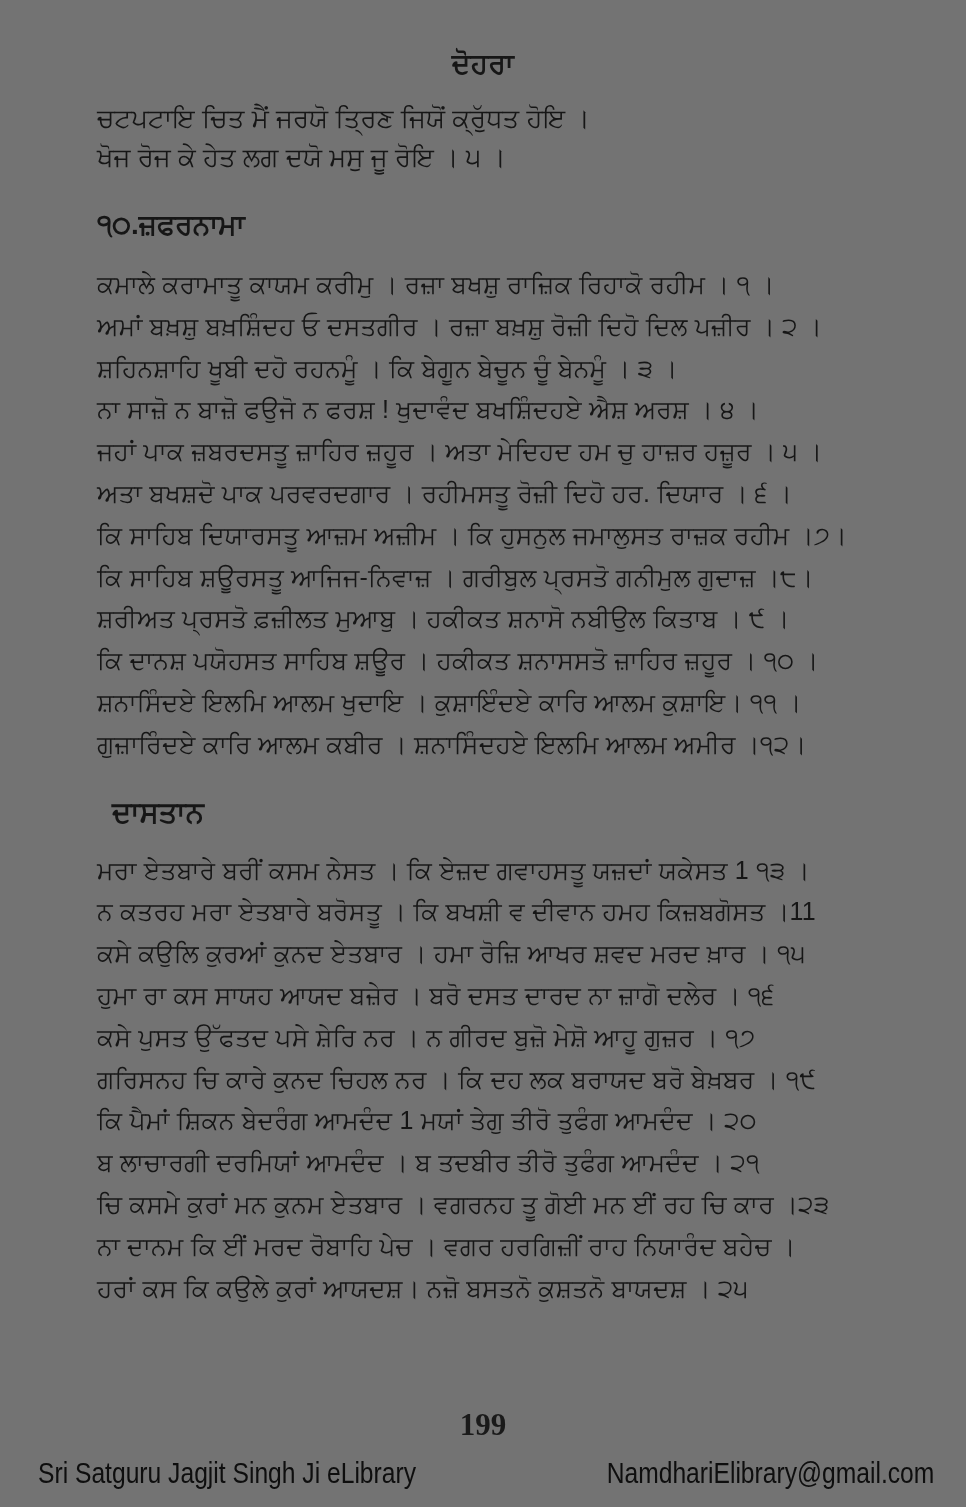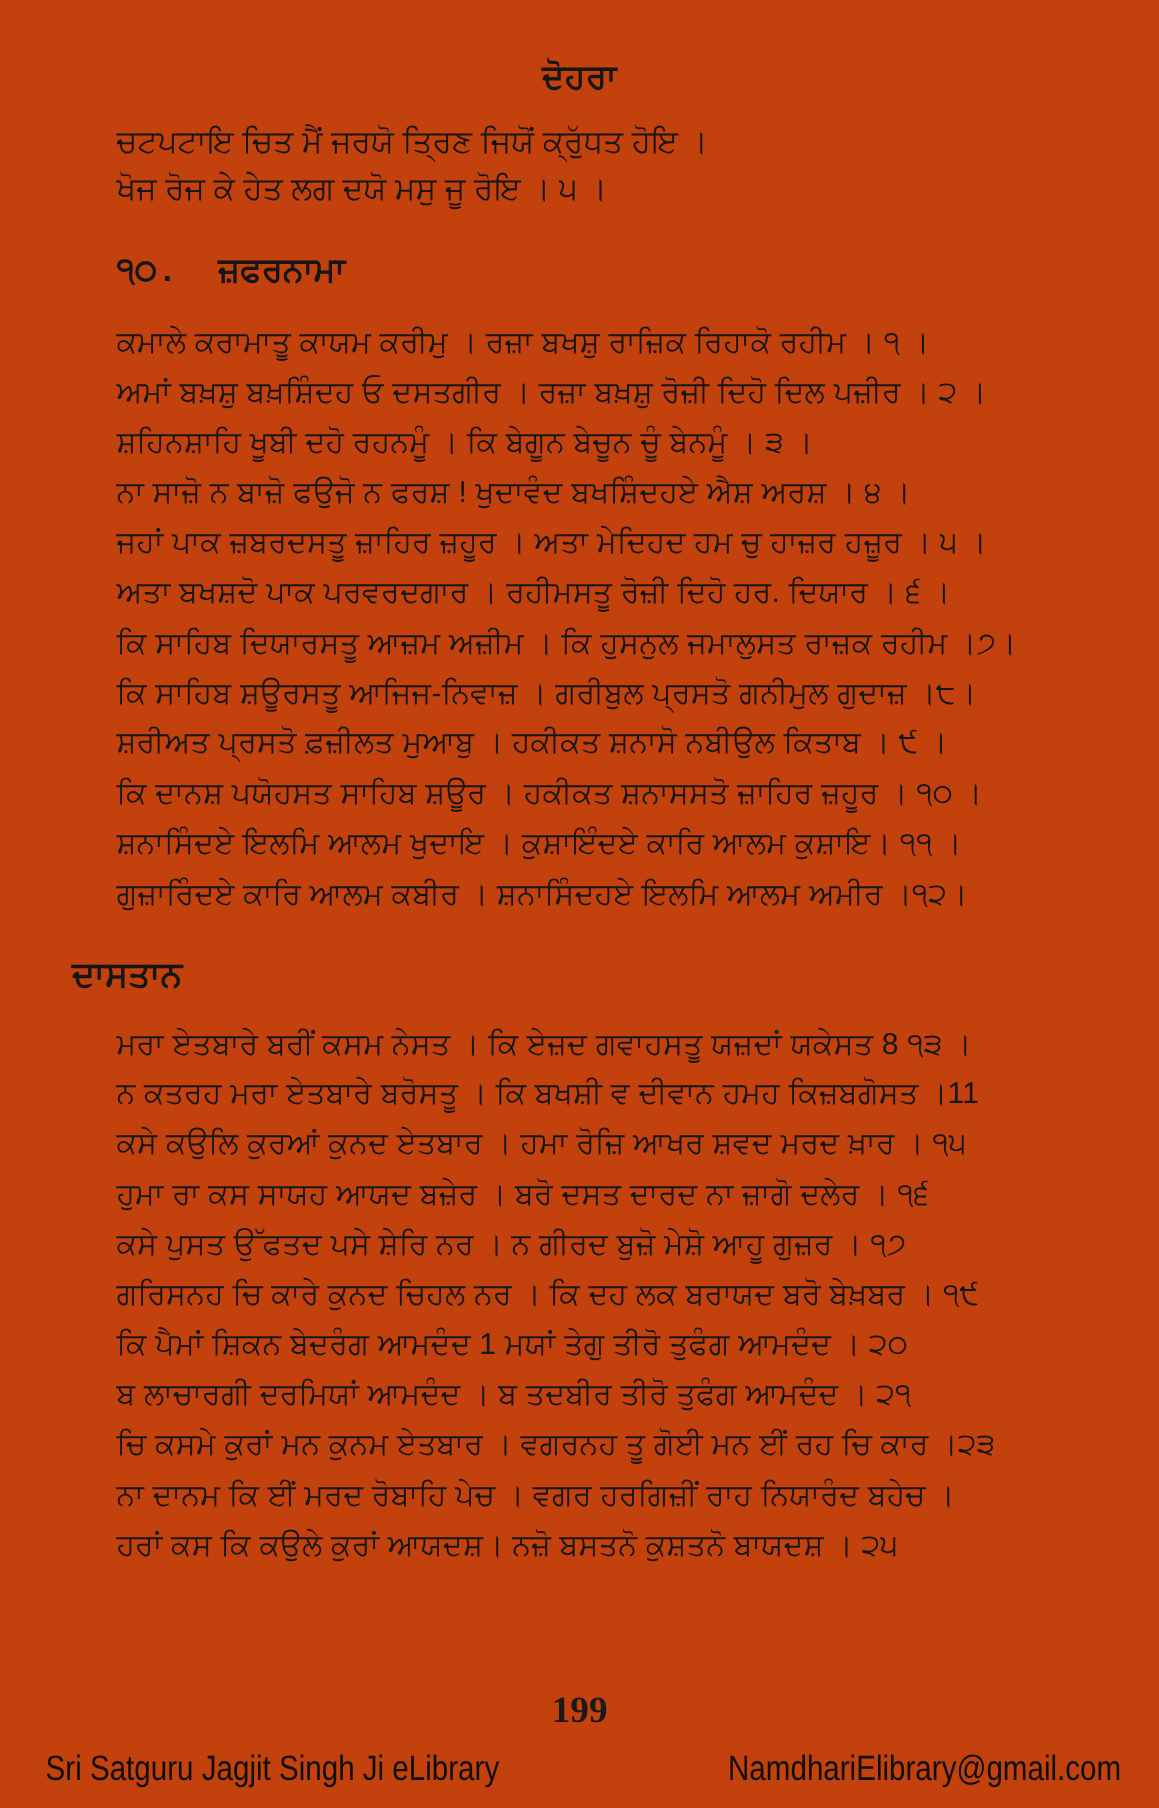--- a/index.html
+++ b/index.html
@@ -5,21 +5,21 @@
   html, body {
     margin: 0;
     padding: 0;
     background: #e8e8e8;
   }
   .page {
     position: relative;
     width: 966px;
     height: 1507px;
     margin: 0 auto;
-    background: #c2410c;
+    background: #737373;
     color: #161616;
     font-family: "Liberation Sans", "DejaVu Sans", sans-serif;
     overflow: hidden;
     box-sizing: border-box;
   }
   .dohra-title {
     margin-top: 48px;
     text-align: center;
     font-size: 28px;
     font-weight: bold;
@@ -36,39 +36,37 @@
     white-space: nowrap;
   }
   .section-heading {
     margin-top: 32px;
     padding-left: 97px;
     font-size: 28px;
     font-weight: bold;
   }
   .section-heading .sec-num {
     display: inline-block;
-    margin-right: 34px;
-    font-family: Liberation Mono, monospace;
   }
   .verse-block {
     padding-left: 97px;
     padding-right: 87px;
   }
   .zafarnama-block {
     margin-top: 22px;
   }
   .verse-block .verse {
     font-size: 25px;
     line-height: 41.8px;
     white-space: nowrap;
     letter-spacing: 0.2px;
   }
   .sub-heading {
     margin-top: 30px;
-    padding-left: 60px;
+    padding-left: 112px;
     font-size: 29px;
     font-weight: bold;
   }
   .dastan-block {
     margin-top: 20px;
   }
   .page-number {
     position: absolute;
     top: 1407px;
     left: 0;
@@ -128,21 +126,21 @@
     <div class="verse">ਕਿ ਸਾਹਿਬ ਸ਼ਊਰਸਤੂ ਆਜਿਜ-ਨਿਵਾਜ਼ । ਗਰੀਬੁਲ ਪ੍ਰਸਤੋ ਗਨੀਮੁਲ ਗੁਦਾਜ਼ ।੮।</div>
     <div class="verse">ਸ਼ਰੀਅਤ ਪ੍ਰਸਤੋ ਫ਼ਜ਼ੀਲਤ ਮੁਆਬੁ । ਹਕੀਕਤ ਸ਼ਨਾਸੋ ਨਬੀਉਲ ਕਿਤਾਬ । ੯ ।</div>
     <div class="verse">ਕਿ ਦਾਨਸ਼ ਪਯੋਹਸਤ ਸਾਹਿਬ ਸ਼ਊਰ । ਹਕੀਕਤ ਸ਼ਨਾਸਸਤੋ ਜ਼ਾਹਿਰ  ਜ਼ਹੂਰ । ੧੦ ।</div>
     <div class="verse">ਸ਼ਨਾਸਿੰਦਏ ਇਲਮਿ ਆਲਮ ਖੁਦਾਇ । ਕੁਸ਼ਾਇੰਦਏ ਕਾਰਿ ਆਲਮ ਕੁਸ਼ਾਇ। ੧੧ ।</div>
     <div class="verse">ਗੁਜ਼ਾਰਿੰਦਏ ਕਾਰਿ ਆਲਮ ਕਬੀਰ । ਸ਼ਨਾਸਿੰਦਹਏ ਇਲਮਿ ਆਲਮ ਅਮੀਰ ।੧੨।</div>
   </div>
 
   <div class="sub-heading">ਦਾਸਤਾਨ</div>
 
   <div class="verse-block dastan-block">
-    <div class="verse">ਮਰਾ ਏਤਬਾਰੇ ਬਰੀਂ ਕਸਮ ਨੇਸਤ । ਕਿ  ਏਜ਼ਦ ਗਵਾਹਸਤੂ ਯਜ਼ਦਾਂ ਯਕੇਸਤ 8 ੧੩ ।</div>
+    <div class="verse">ਮਰਾ ਏਤਬਾਰੇ ਬਰੀਂ ਕਸਮ ਨੇਸਤ । ਕਿ  ਏਜ਼ਦ ਗਵਾਹਸਤੂ ਯਜ਼ਦਾਂ ਯਕੇਸਤ 1 ੧੩ ।</div>
     <div class="verse">ਨ ਕਤਰਹ ਮਰਾ ਏਤਬਾਰੇ ਬਰੋਸਤੂ ।  ਕਿ ਬਖਸ਼ੀ ਵ ਦੀਵਾਨ ਹਮਹ ਕਿਜ਼ਬਗੋਸਤ ।11</div>
     <div class="verse">ਕਸੇ ਕਉਲਿ ਕੁਰਆਂ ਕੁਨਦ ਏਤਬਾਰ । ਹਮਾ ਰੋਜ਼ਿ  ਆਖਰ ਸ਼ਵਦ ਮਰਦ ਖ਼ਾਰ । ੧੫</div>
     <div class="verse">ਹੁਮਾ ਰਾ ਕਸ ਸਾਯਹ ਆਯਦ ਬਜ਼ੇਰ ।  ਬਰੋ ਦਸਤ  ਦਾਰਦ ਨਾ  ਜ਼ਾਗੋ ਦਲੇਰ । ੧੬</div>
     <div class="verse">ਕਸੇ ਪੁਸਤ  ਉੱਫਤਦ  ਪਸੇ ਸ਼ੇਰਿ ਨਰ ।  ਨ ਗੀਰਦ  ਬੁਜ਼ੋ  ਮੇਸ਼ੋ ਆਹੂ  ਗੁਜ਼ਰ । ੧੭</div>
     <div class="verse">ਗਰਿਸਨਹ ਚਿ ਕਾਰੇ ਕੁਨਦ ਚਿਹਲ ਨਰ । ਕਿ ਦਹ ਲਕ ਬਰਾਯਦ ਬਰੋ ਬੇਖ਼ਬਰ । ੧੯</div>
     <div class="verse">ਕਿ ਪੈਮਾਂ ਸ਼ਿਕਨ ਬੇਦਰੰਗ  ਆਮਦੰਦ 1 ਮਯਾਂ ਤੇਗੁ  ਤੀਰੋ  ਤੁਫੰਗ  ਆਮਦੰਦ । ੨੦</div>
     <div class="verse">ਬ ਲਾਚਾਰਗੀ ਦਰਮਿਯਾਂ  ਆਮਦੰਦ ।  ਬ  ਤਦਬੀਰ   ਤੀਰੋ  ਤੁਫੰਗ ਆਮਦੰਦ । ੨੧</div>
     <div class="verse">ਚਿ ਕਸਮੇ ਕੁਰਾਂ ਮਨ  ਕੁਨਮ ਏਤਬਾਰ । ਵਗਰਨਹ ਤੂ ਗੋਈ ਮਨ ਈਂ  ਰਹ ਚਿ ਕਾਰ ।੨੩</div>
     <div class="verse">ਨਾ ਦਾਨਮ ਕਿ ਈਂ ਮਰਦ  ਰੋਬਾਹਿ ਪੇਚ । ਵਗਰ ਹਰਗਿਜ਼ੀਂ ਰਾਹ ਨਿਯਾਰੰਦ ਬਹੇਚ ।</div>
     <div class="verse">ਹਰਾਂ ਕਸ  ਕਿ  ਕਉਲੇ  ਕੁਰਾਂ ਆਯਦਸ਼। ਨਜ਼ੋ  ਬਸਤਨੋ  ਕੁਸ਼ਤਨੋ  ਬਾਯਦਸ਼ । ੨੫</div>

